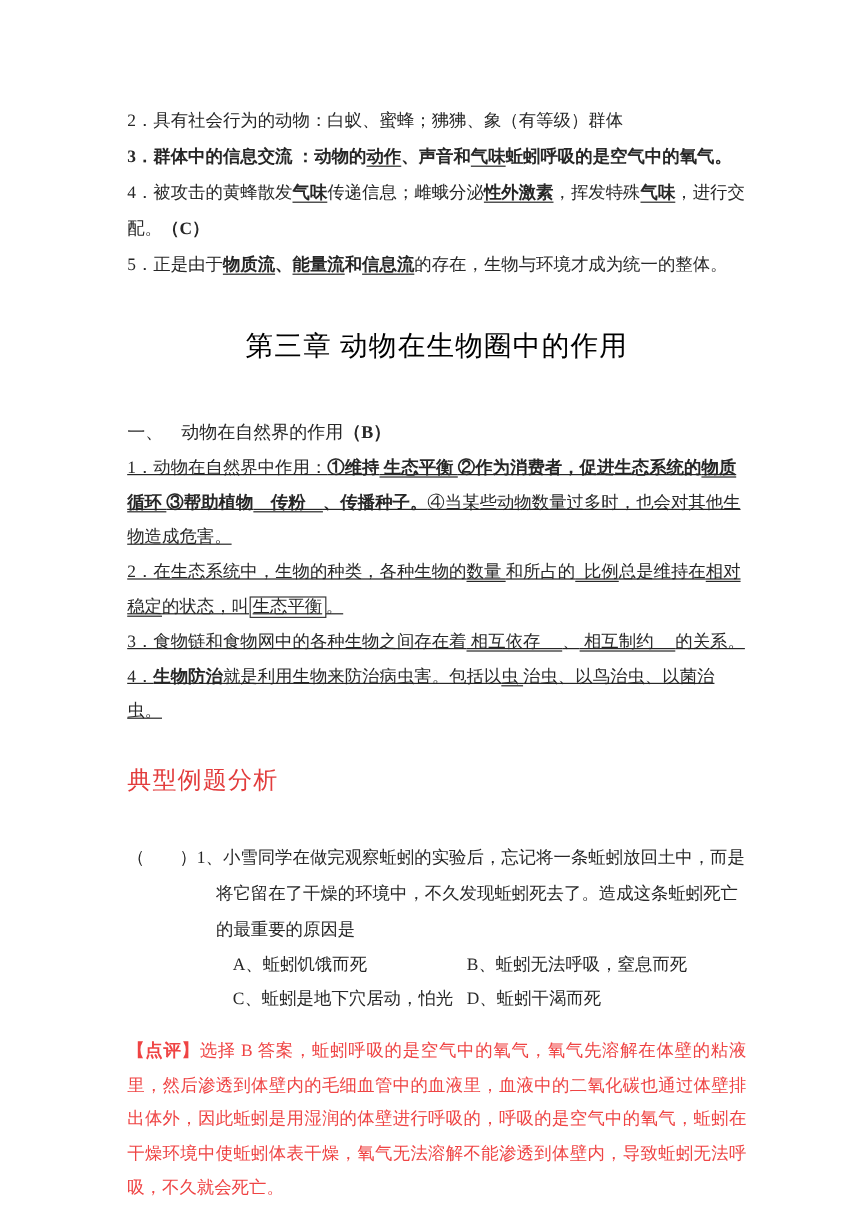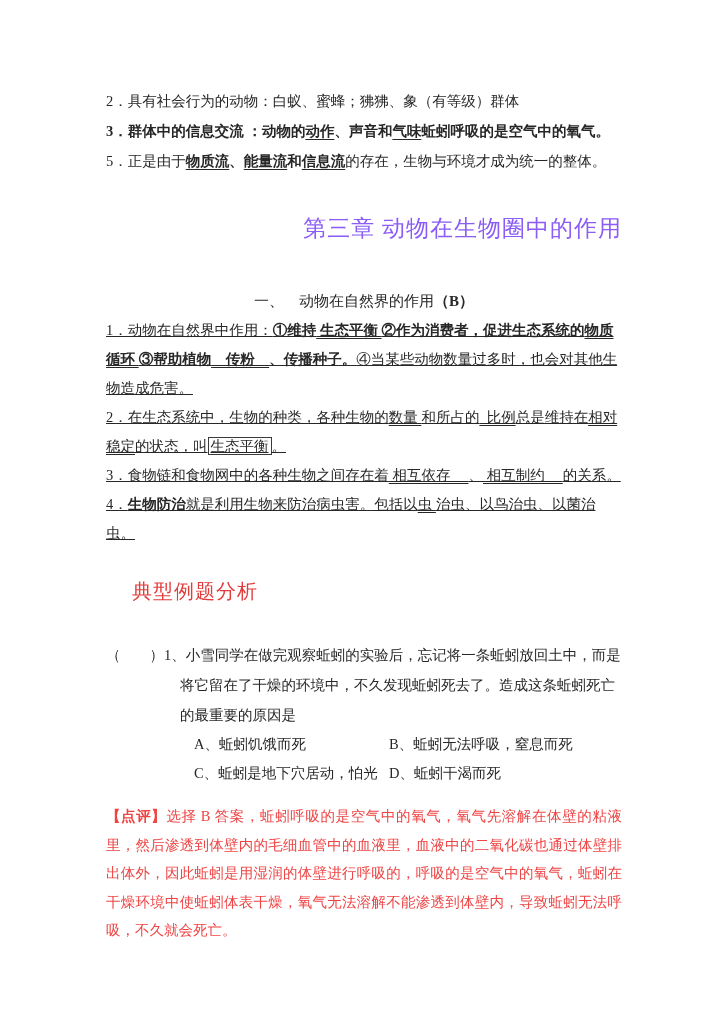--- a/index.html
+++ b/index.html
@@ -27,32 +27,31 @@
   .u  { text-decoration: underline; text-underline-offset: 3px; }
   .bu { font-weight: bold; text-decoration: underline; text-underline-offset: 3px; }
   .boxed {
     border: 1px solid #3a3a3a;
     padding: 0 2px;
   }
   .chapter-title {
     margin: 36px 0 0 0;
     font-size: 23px;
     line-height: 34px;
-    text-align: right;
+    text-align: center;
     font-weight: normal;
     letter-spacing: 1px;
-    color: #8b5cf6;
+    color: #000000;
   }
   .section-heading {
     margin: 40px 0 0 0;
     font-size: 15px;
     line-height: 30px;
     font-weight: normal;
     white-space: pre-wrap;
-    text-align: center;
   }
   .kp { 
     font-size: 14.5px;
     line-height: 29px;
     margin: 0;
     white-space: pre-wrap;
     text-decoration: underline;
   }
   .example-heading {
     margin: 28px 0 0 0;
@@ -86,36 +85,37 @@
 </style>
 </head>
 <body>
 
 <div class="page">
 
   <p class="note"><span>2．具有社会行为的动物：白蚁、蜜蜂；狒狒、象（有等级）群体</span></p>
 
   <p class="note"><span class="b">3．群体中的信息交流 ：动物的</span><span class="bu">动作</span><span class="b">、声音和</span><span class="bu">气味</span><span class="b">蚯蚓呼吸的是空气中的氧气。</span></p>
 
+  <p class="note"><span>4．被攻击的黄蜂散发</span><span class="bu">气味</span><span>传递信息；雌蛾分泌</span><span class="bu">性外激素</span><span>，挥发特殊</span><span class="bu">气味</span><span>，进行交配。</span><span class="b">（C）</span></p>
 
   <p class="note"><span>5．正是由于</span><span class="bu">物质流</span><span class="b">、</span><span class="bu">能量流</span><span class="b">和</span><span class="bu">信息流</span><span>的存在，生物与环境才成为统一的整体。</span></p>
 
   <h1 class="chapter-title">第三章  动物在生物圈中的作用</h1>
 
   <h2 class="section-heading"><span>一、　动物在自然界的作用</span><span class="b">（B）</span></h2>
 
   <p class="kp"><span>1．动物在自然界中作用：</span><span class="b">①维持</span><span class="bu"> 生态平衡 </span><span class="b">②作为消费者，促进生态系统的</span><span class="bu">物质循环 </span><span class="b">③帮助植物</span><span class="bu">　传粉　</span><span class="b">、传播种子。</span><span>④当某些动物数量过多时，也会对其他生物造成危害。</span></p>
 
   <p class="kp"><span>2．在生态系统中，生物的种类，各种生物的</span><span class="u">数量 </span><span>和所占的</span><span class="u">  比例</span><span>总是维持在</span><span class="u">相对稳定</span><span>的状态，叫</span><span class="boxed">生态平衡</span><span>。</span></p>
 
   <p class="kp"><span>3．食物链和食物网中的各种生物之间存在着</span><span class="u"> 相互依存 　</span><span>、</span><span class="u"> 相互制约　 </span><span>的关系。</span></p>
 
   <p class="kp"><span>4．</span><span class="b">生物防治</span><span>就是利用生物来防治病虫害。包括以</span><span class="u">虫 </span><span>治虫、以鸟治虫、以菌治虫。</span></p>
 
-  <h2 class="example-heading" style="color:#e23c3c;margin-left:26px;">典型例题分析</h2>
+  <h2 class="example-heading" style="color:#e23c3c;">典型例题分析</h2>
 
   <p class="question"><span>（　　）1、</span><span>小雪同学在做完观察蚯蚓的实验后，忘记将一条蚯蚓放回土中，而是将它留在了干燥的环境中，不久发现蚯蚓死去了。造成这条蚯蚓死亡的最重要的原因是</span></p>
 
   <div class="options">
     <div class="option-row">
       <span class="opt-left">A、蚯蚓饥饿而死</span>
       <span>B、蚯蚓无法呼吸，窒息而死</span>
     </div>
     <div class="option-row">
       <span class="opt-left">C、蚯蚓是地下穴居动，怕光</span>

